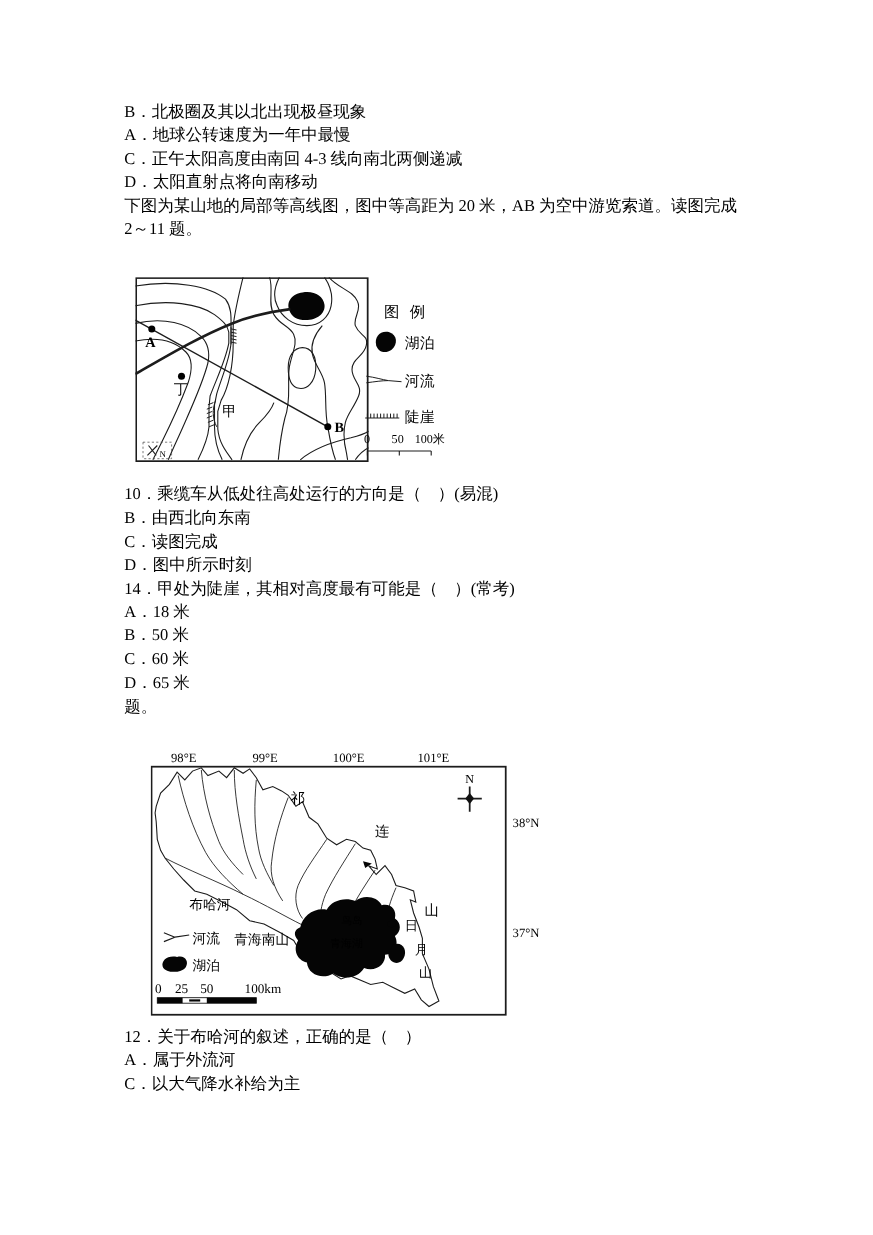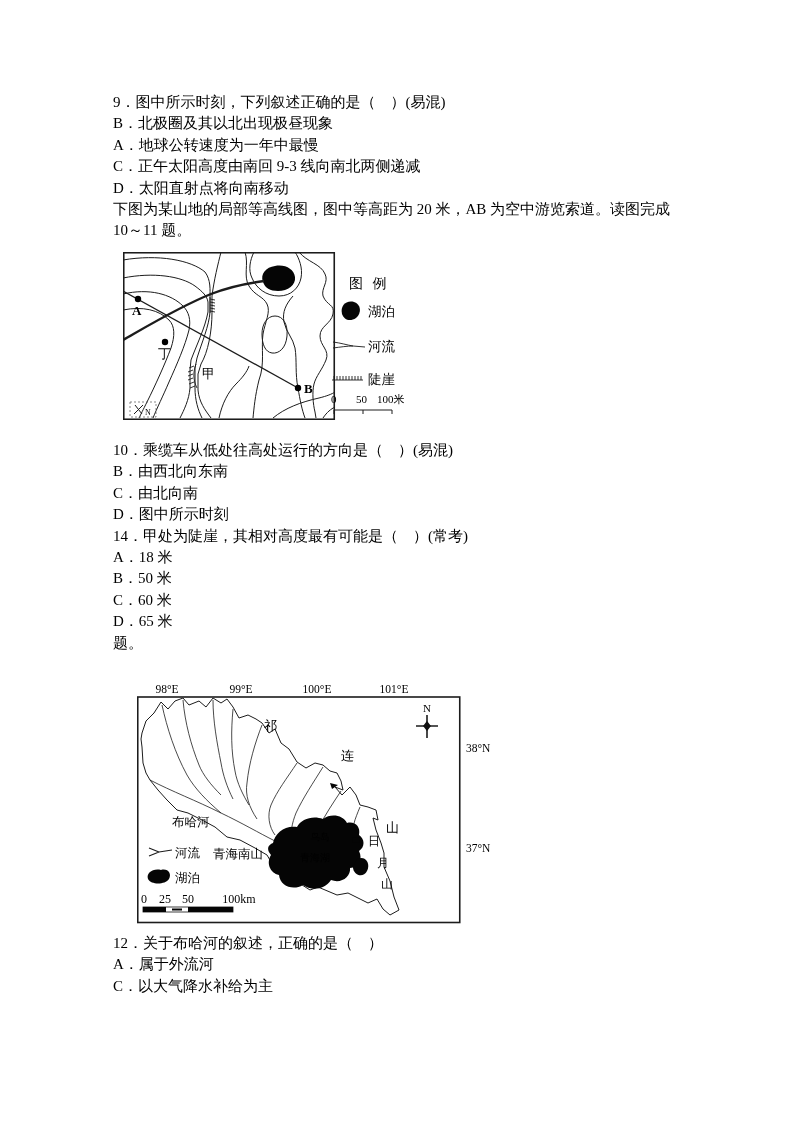--- a/index.html
+++ b/index.html
@@ -13,27 +13,26 @@
   .fig    { position:absolute; }
   svg text { font-family:"Liberation Serif","DejaVu Serif",serif; fill:#000; }
   .mapstroke { stroke:#1c1c1c; fill:none; }
 </style>
 </head>
 <body>
 
 <div class="page">
 
   <div class="tblock" style="top:92px">
-    <div class="tline">9．图中所示时刻，下列叙述正确的是（　）(易混)</div>
     <div class="tline">B．北极圈及其以北出现极昼现象</div>
     <div class="tline">A．地球公转速度为一年中最慢</div>
-    <div class="tline">C．正午太阳高度由南回 9-3 线向南北两侧递减</div>
+    <div class="tline">C．正午太阳高度由南回 4-3 线向南北两侧递减</div>
     <div class="tline">D．太阳直射点将向南移动</div>
     <div class="tline">下图为某山地的局部等高线图，图中等高距为 20 米，AB 为空中游览索道。读图完成</div>
-    <div class="tline">10～11 题。</div>
+    <div class="tline">2～11 题。</div>
   </div>
 
   <svg class="fig" style="left:123px; top:252px;" width="322" height="168" viewBox="0 0 322 168">
 
     <rect x="0.75" y="0.75" width="210.5" height="166.5" class="mapstroke" stroke-width="1.6"></rect>
 
     <g class="mapstroke" stroke-width="1">
       <path d="M 0,8 C 35,2 68,8 82,20 C 88,28 87,38 87,46 L 87,60 C 86,74 79,90 74,106 L 72,116 L 72,136 C 72,148 75,158 79,166"></path>
       <path d="M 0,26 C 30,20 58,24 72,34 C 80,40 84,44 85,50 L 85,60 C 82,76 74,92 68,108 L 67,118 L 67,136 C 66,148 61,158 57,166"></path>
       <path d="M 0,42 C 26,36 48,42 60,54 C 66,60 68,68 66,78 C 62,94 54,112 46,130 C 40,144 34,156 30,166"></path>
@@ -92,21 +91,21 @@
       <text x="208" y="151" font-size="11">0</text>
       <text x="233" y="151" font-size="11">50</text>
       <text x="254" y="151" font-size="11">100米</text>
       <path d="M 211,158 L 269,158 M 211,158 v4 M 240,158 v4 M 269,158 v4" class="mapstroke" stroke-width="1"></path>
     </g>
   </svg>
 
   <div class="tblock" style="top:440px">
     <div class="tline">10．乘缆车从低处往高处运行的方向是（　）(易混)</div>
     <div class="tline">B．由西北向东南</div>
-    <div class="tline">C．由北向南</div>
+    <div class="tline">C．读图完成</div>
     <div class="tline">D．图中所示时刻</div>
     <div class="tline">14．甲处为陡崖，其相对高度最有可能是（　）(常考)</div>
     <div class="tline">A．18 米</div>
     <div class="tline">B．50 米</div>
     <div class="tline">C．60 米</div>
     <div class="tline">D．65 米</div>
     <div class="tline">题。</div>
   </div>
 
   <svg class="fig" style="left:137px; top:682px;" width="360" height="242" viewBox="0 0 360 242">

